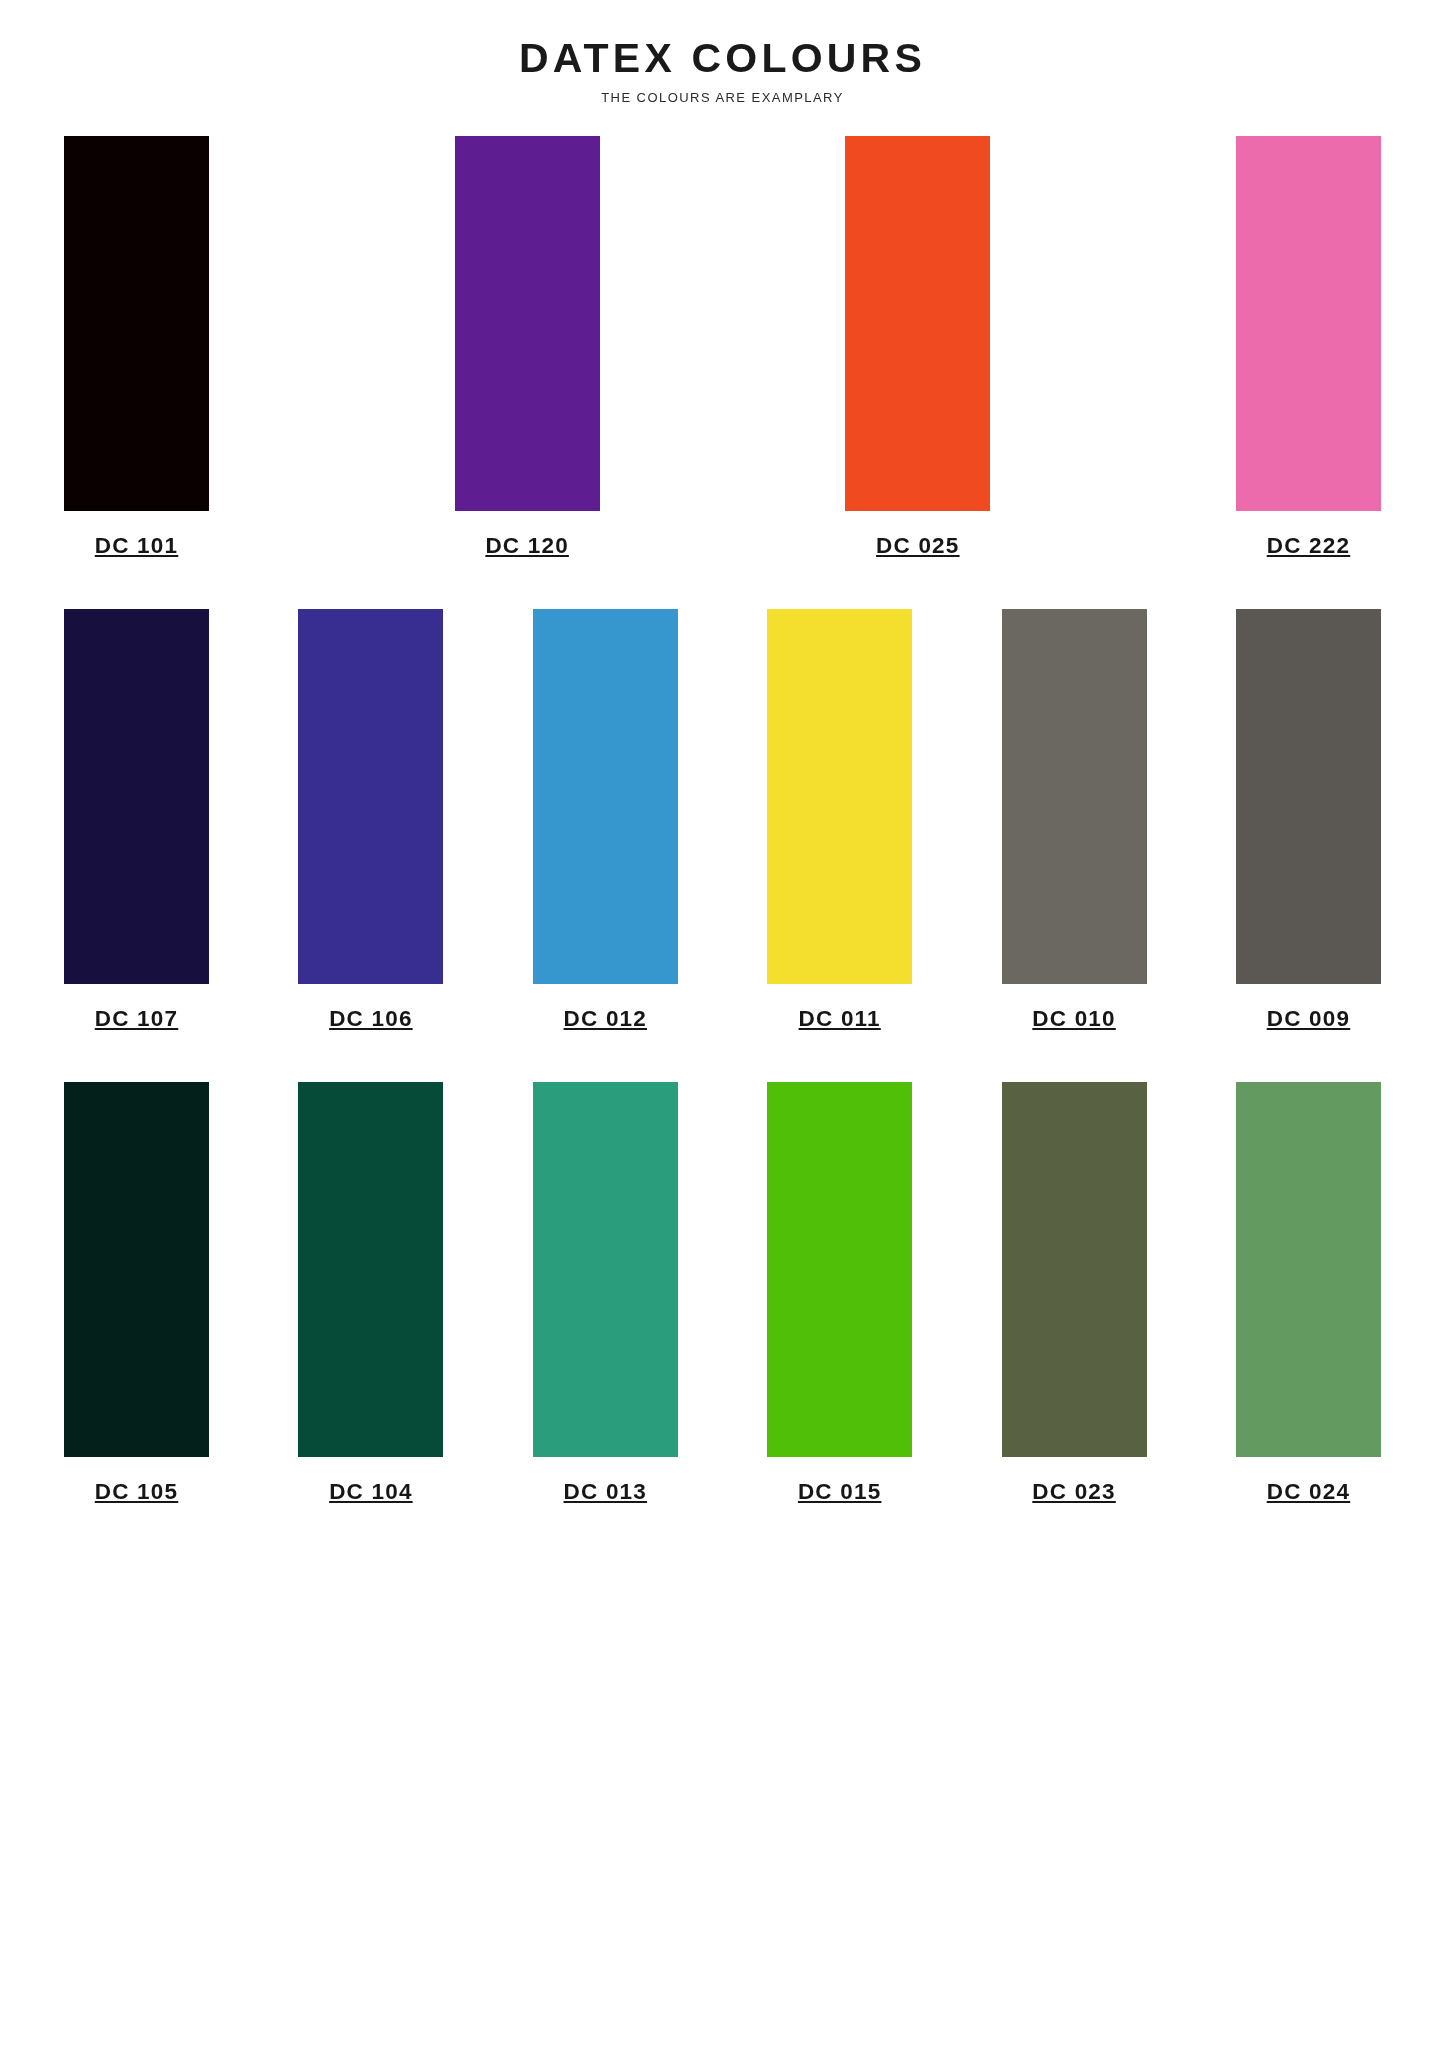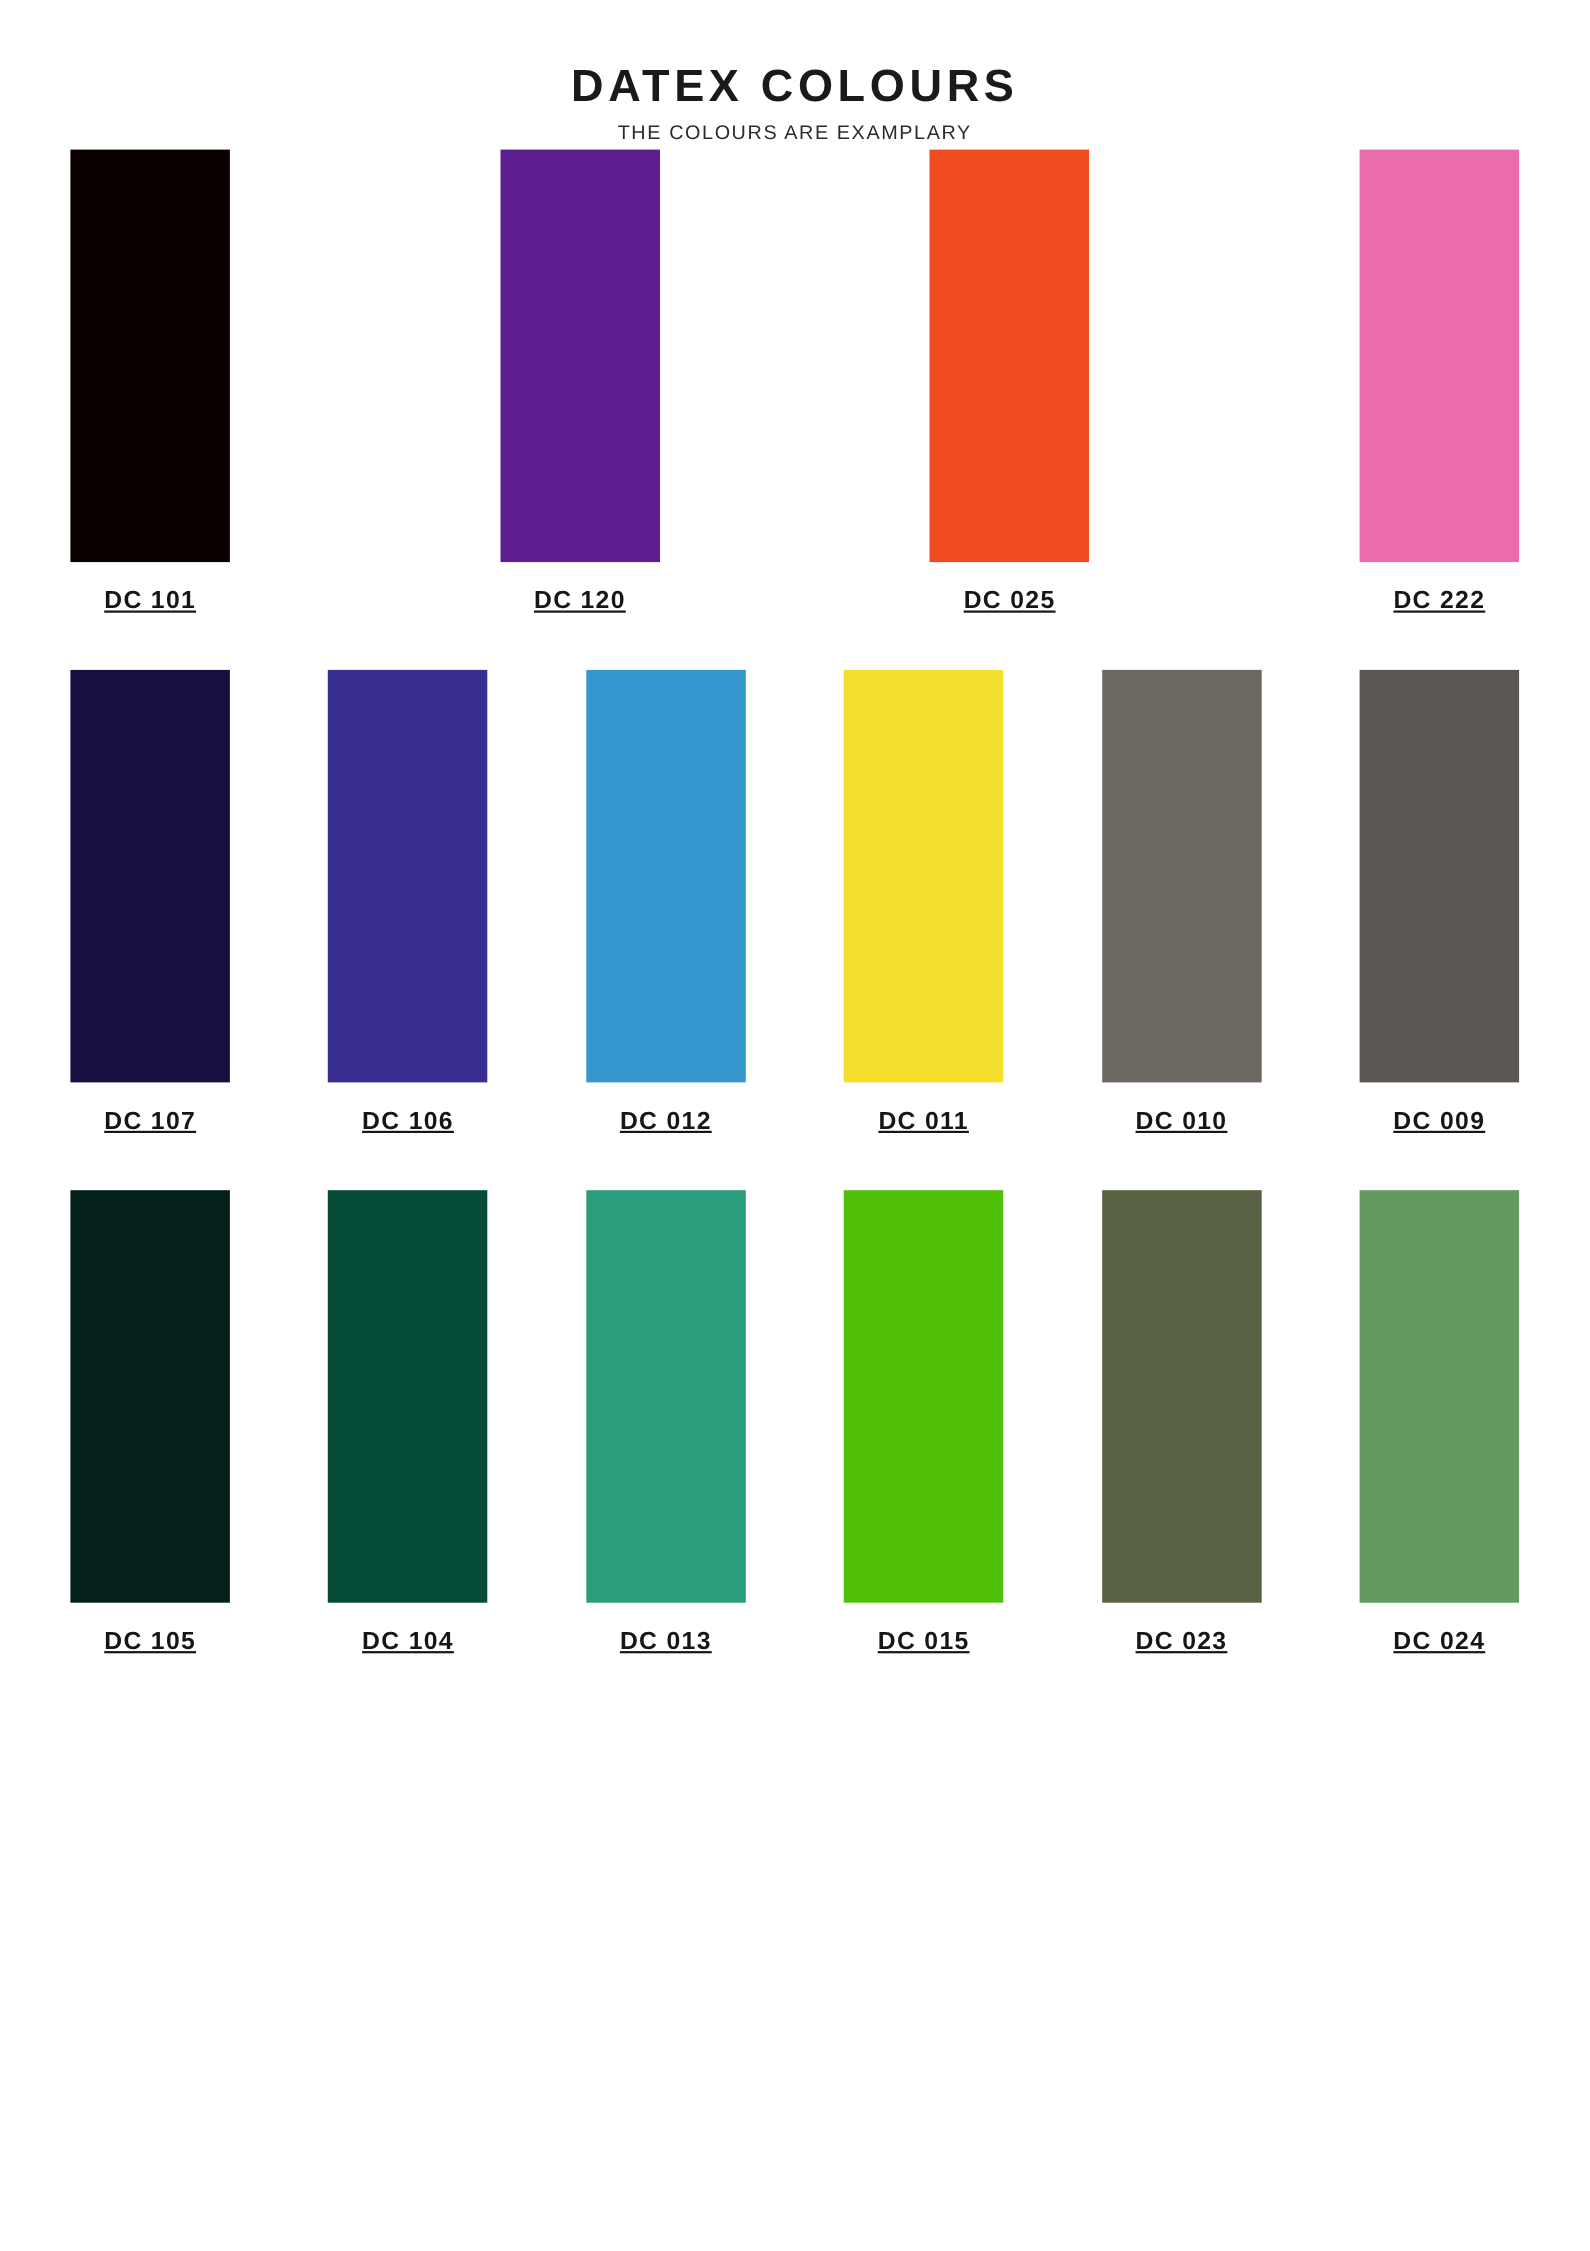--- a/index.html
+++ b/index.html
@@ -20,36 +20,36 @@
   .page {
     position: relative;
     width: 1445px;
     height: 2046px;
     background: #ffffff;
   }
 
   
   .header {
     width: 100%;
-    padding-top: 58px;
+    padding-top: 38px;
     text-align: center;
   }
 
   .title {
     font-size: 41px;
     font-weight: 700;
     letter-spacing: 4.2px;
     color: #1a1a1a;
     line-height: 1.0;
     white-space: nowrap;
   }
 
   .subtitle {
     margin-top: 11px;
-    font-size: 18px;
+    font-size: 13px;
     font-weight: 400;
     letter-spacing: 1.45px;
     color: #2b2b2b;
     white-space: nowrap;
   }
 
   
   .grid {
     position: absolute;
     left: 64px;

